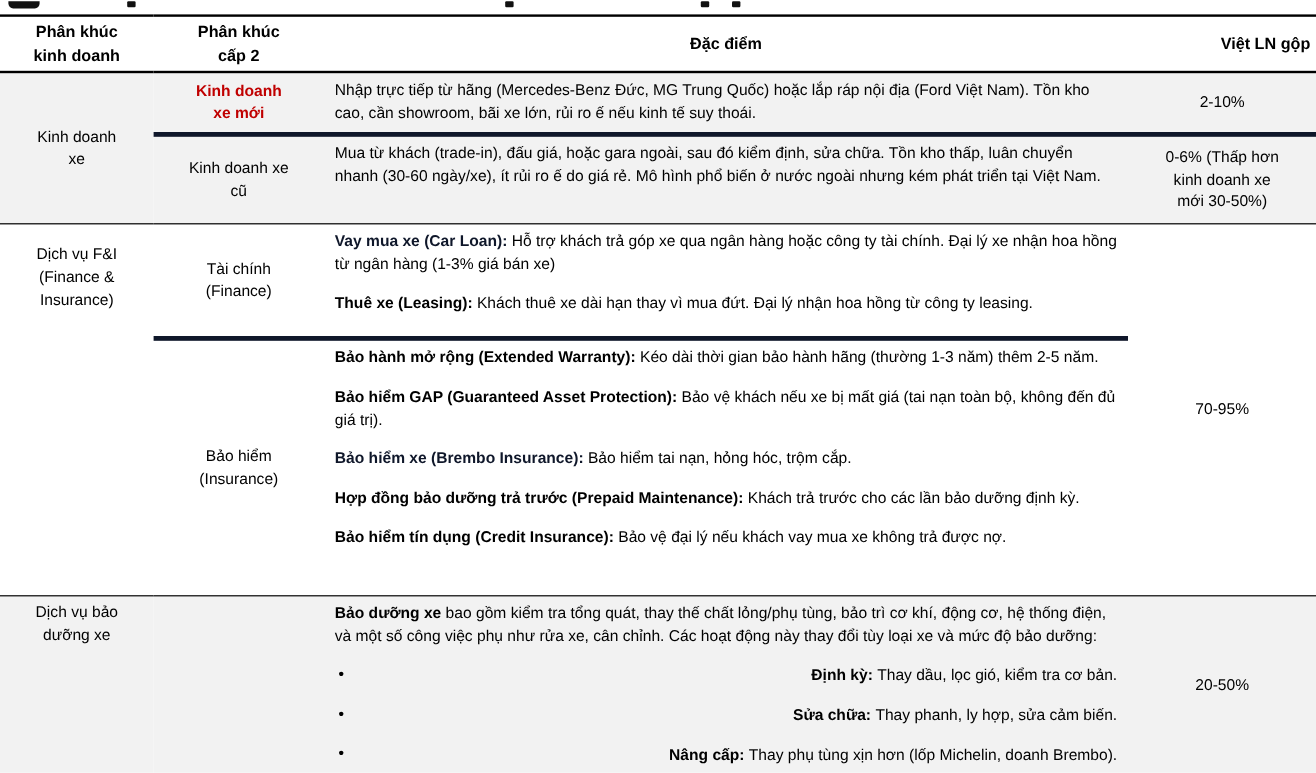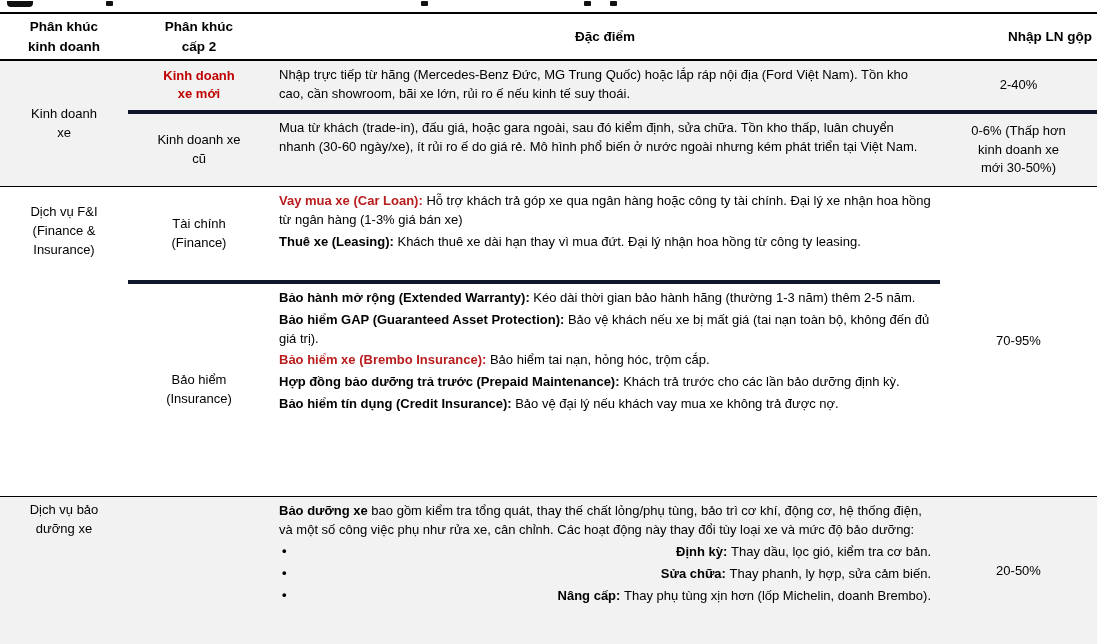--- a/index.html
+++ b/index.html
@@ -46,25 +46,25 @@
   td.col-desc{padding:5px 9px 6px 9px;vertical-align:top;}
 
   
   tr.sec1.section-start td.col-segment{vertical-align:top;padding-top:16px;}
   tr.sec2.section-start td.col-segment{vertical-align:top;padding-top:4px;}
 
   
   tr.h0{height:50px;} tr.h1{height:75px;} tr.h2{height:95px;} tr.h3{height:215px;} tr.h4{height:150px;}
 
   .para{margin:0;}
-  .para + .para{margin-top:3px;}
+  .para + .para{margin-top:14px;}
   .para.bullet{position:relative;padding-left:15px;text-align:right;}
   .para.bullet::before{content:"\2022";position:absolute;left:3px;top:-1px;font-weight:bold;}
   .seg-b{font-weight:bold;}
-  .seg-r{font-weight:bold;color:#b91c1c;}
+  .seg-r{font-weight:bold;color:#0f172a;}
   .sub-boldred{font-weight:bold;color:#c00000;}
 </style>
 </head>
 <body>
 
 <div class="clip-strip">
   <span class="frag f1"></span>
   <span class="frag f2"></span>
   <span class="frag f3"></span>
   <span class="frag f4"></span>
@@ -78,33 +78,33 @@
       <col class="c3">
       <col class="c4">
     </colgroup>
   <thead>
     <tr>
       <th class="col-segment">Phân khúc
 kinh doanh</th>
       <th class="col-sub">Phân khúc
 cấp 2</th>
       <th class="col-desc">Đặc điểm</th>
-      <th class="col-margin">Nhập LN gộp</th>
+      <th class="col-margin">Việt LN gộp</th>
     </tr>
   </thead>
   <tbody>
       <tr class="sec0 h0 shaded">
         <td class="col-segment" rowspan="2">Kinh doanh
 xe</td>
         <td class="col-sub"><span class="sub-boldred">Kinh doanh
 xe mới</span></td>
         <td class="col-desc">
           <div class="para"><span>Nhập trực tiếp từ hãng (Mercedes-Benz Đức, MG Trung Quốc) hoặc lắp ráp nội địa (Ford Việt Nam). Tồn kho cao, cần showroom, bãi xe lớn, rủi ro ế nếu kinh tế suy thoái.</span></div>
         </td>
-        <td class="col-margin" rowspan="1">2-40%</td>
+        <td class="col-margin" rowspan="1">2-10%</td>
       </tr>
       <tr class="sec0 h1 inner shaded">
         <td class="col-sub"><span>Kinh doanh xe
 cũ</span></td>
         <td class="col-desc">
           <div class="para"><span>Mua từ khách (trade-in), đấu giá, hoặc gara ngoài, sau đó kiểm định, sửa chữa. Tồn kho thấp, luân chuyển nhanh (30-60 ngày/xe), ít rủi ro ế do giá rẻ. Mô hình phổ biến ở nước ngoài nhưng kém phát triển tại Việt Nam.</span></div>
         </td>
         <td class="col-margin" rowspan="1">0-6% (Thấp hơn
 kinh doanh xe
 mới 30-50%)</td>

